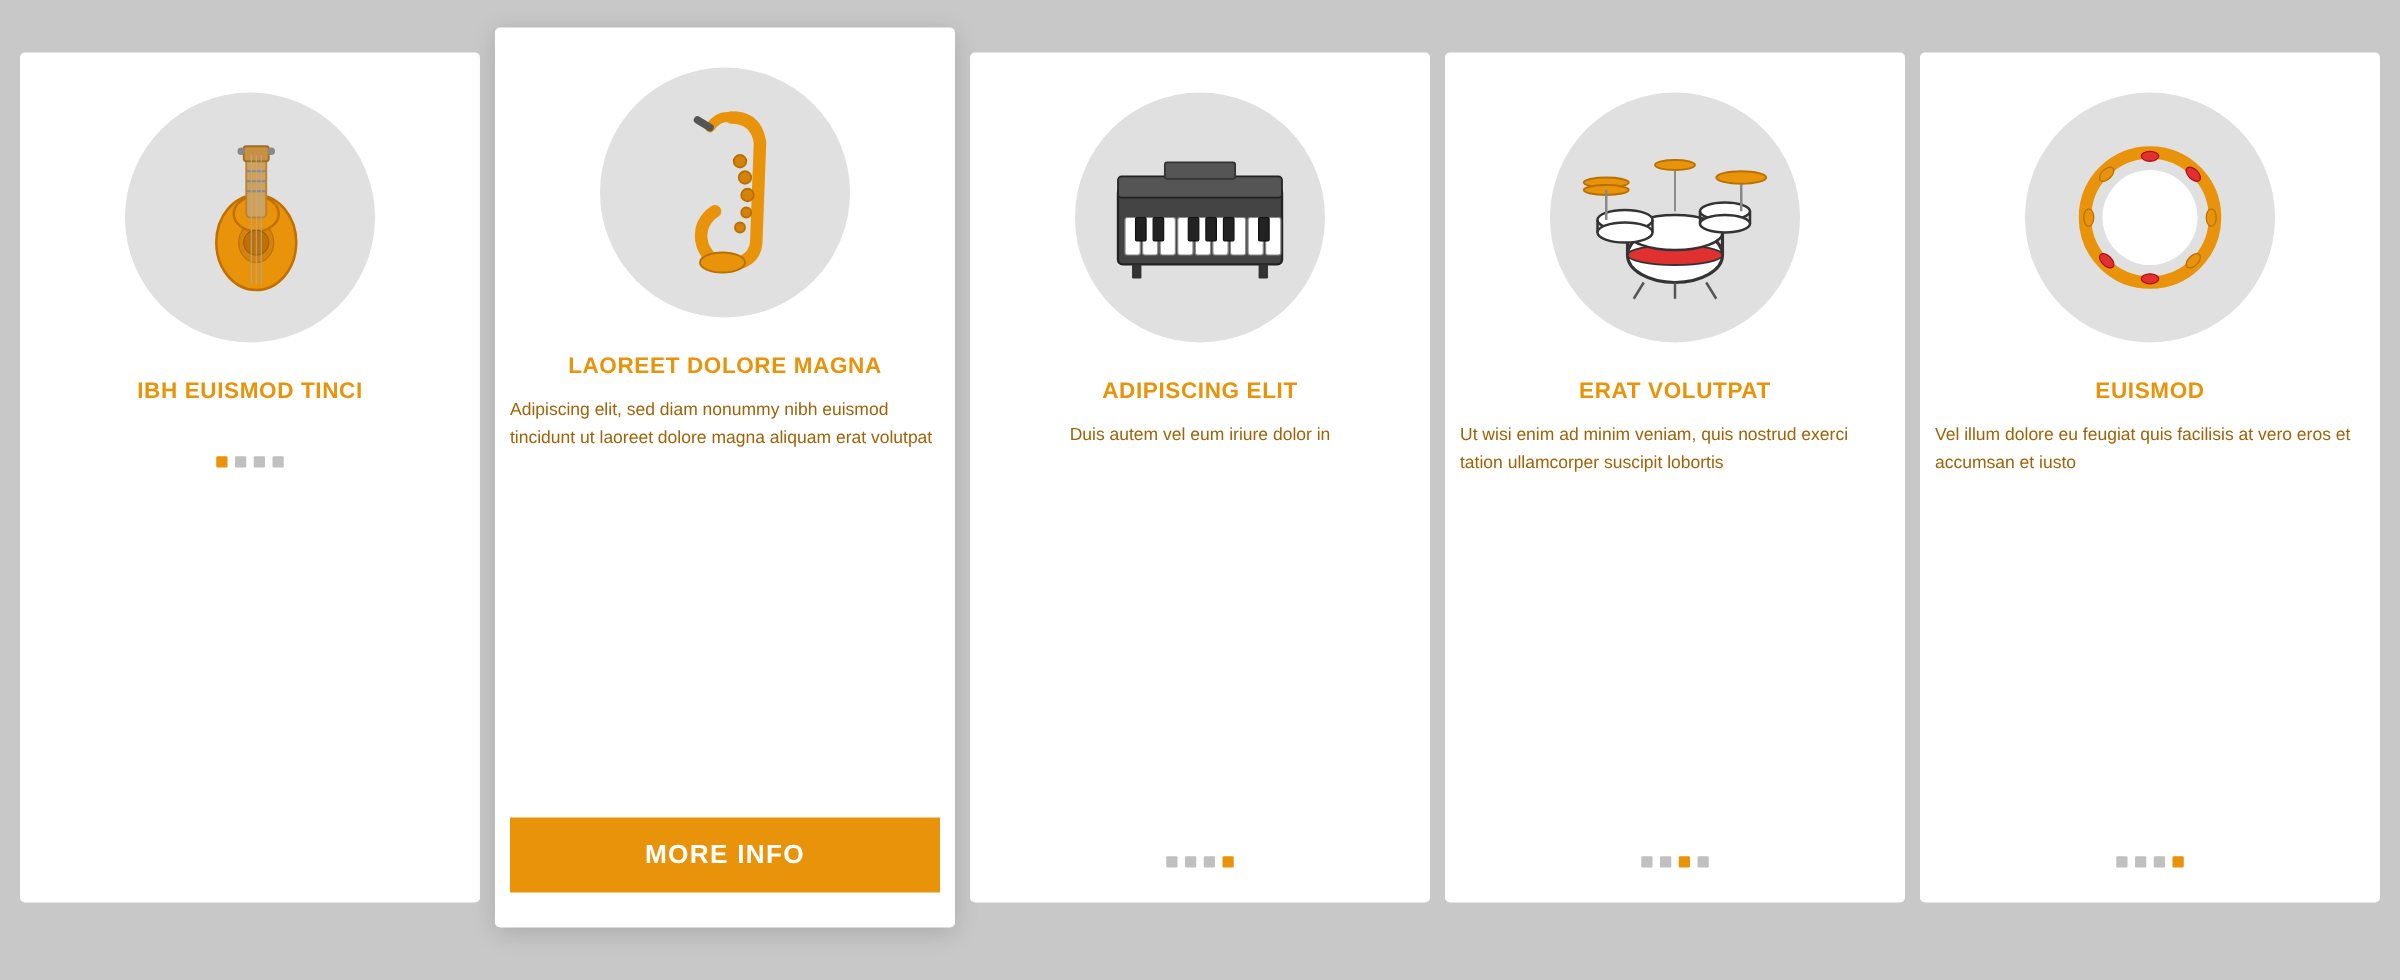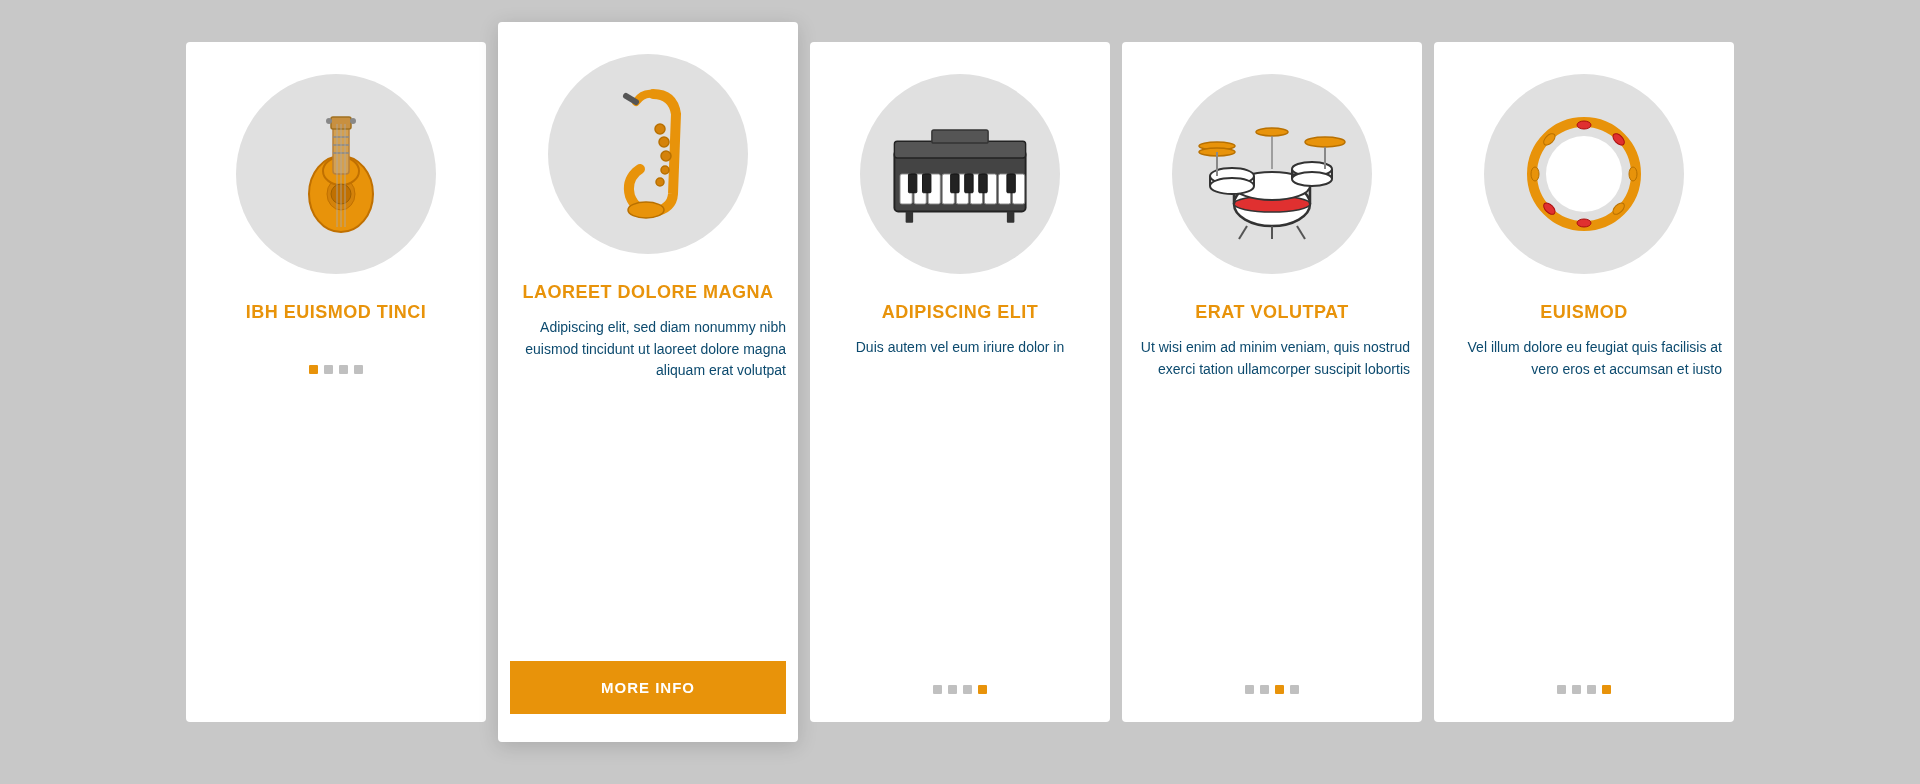--- a/index.html
+++ b/index.html
@@ -15,21 +15,21 @@
     }
 
     .cards-container {
       display: flex;
       gap: 12px;
       align-items: flex-start;
     }
 
     .card {
       background: #ffffff;
-      width: 300px;
+      width: 368px;
       min-height: 680px;
       border-radius: 4px;
       display: flex;
       flex-direction: column;
       align-items: center;
       padding: 32px 12px 28px;
       position: relative;
     }
 
     .card.featured {
@@ -54,24 +54,24 @@
       color: #e8930a;
       font-size: 18px;
       font-weight: 700;
       text-align: center;
       text-transform: uppercase;
       letter-spacing: 0.5px;
       margin-bottom: 14px;
     }
 
     .card-body {
-      color: #0c4a6e;
+      color: #a16207;
       font-size: 14px;
       line-height: 1.55;
-      text-align: right;
+      text-align: left;
       flex: 1;
     }
 
     .dots {
       display: flex;
       gap: 6px;
       margin-top: 28px;
       align-items: center;
     }
 
@@ -85,21 +85,21 @@
       background: #e8930a;
     }
 
     .dot.inactive {
       background: #c0c0c0;
     }
 
     .more-info-btn {
       background: #e8930a;
       color: #ffffff;
-      font-size: 15px;
+      font-size: 21px;
       font-weight: 700;
       letter-spacing: 1px;
       text-transform: uppercase;
       border: none;
       width: 100%;
       padding: 18px 0;
       margin-top: 28px;
       cursor: pointer;
       text-align: center;
     }

